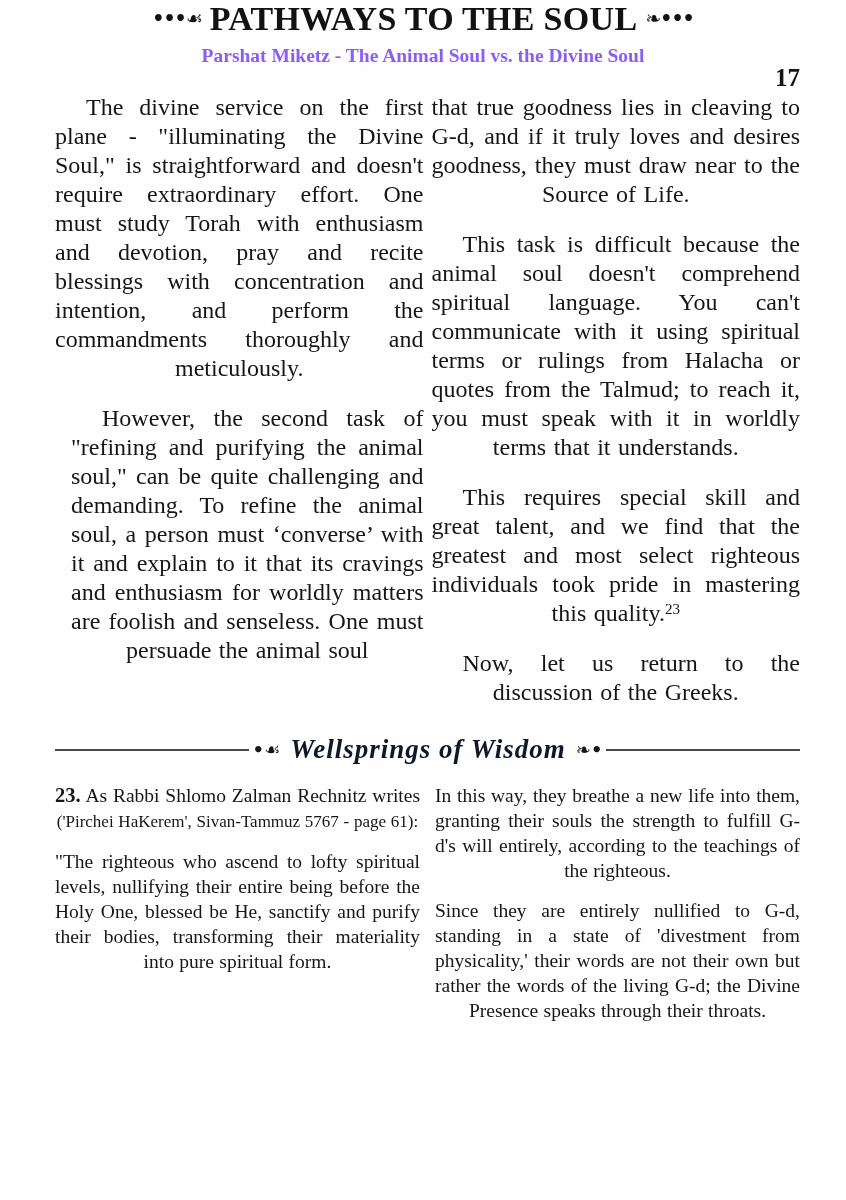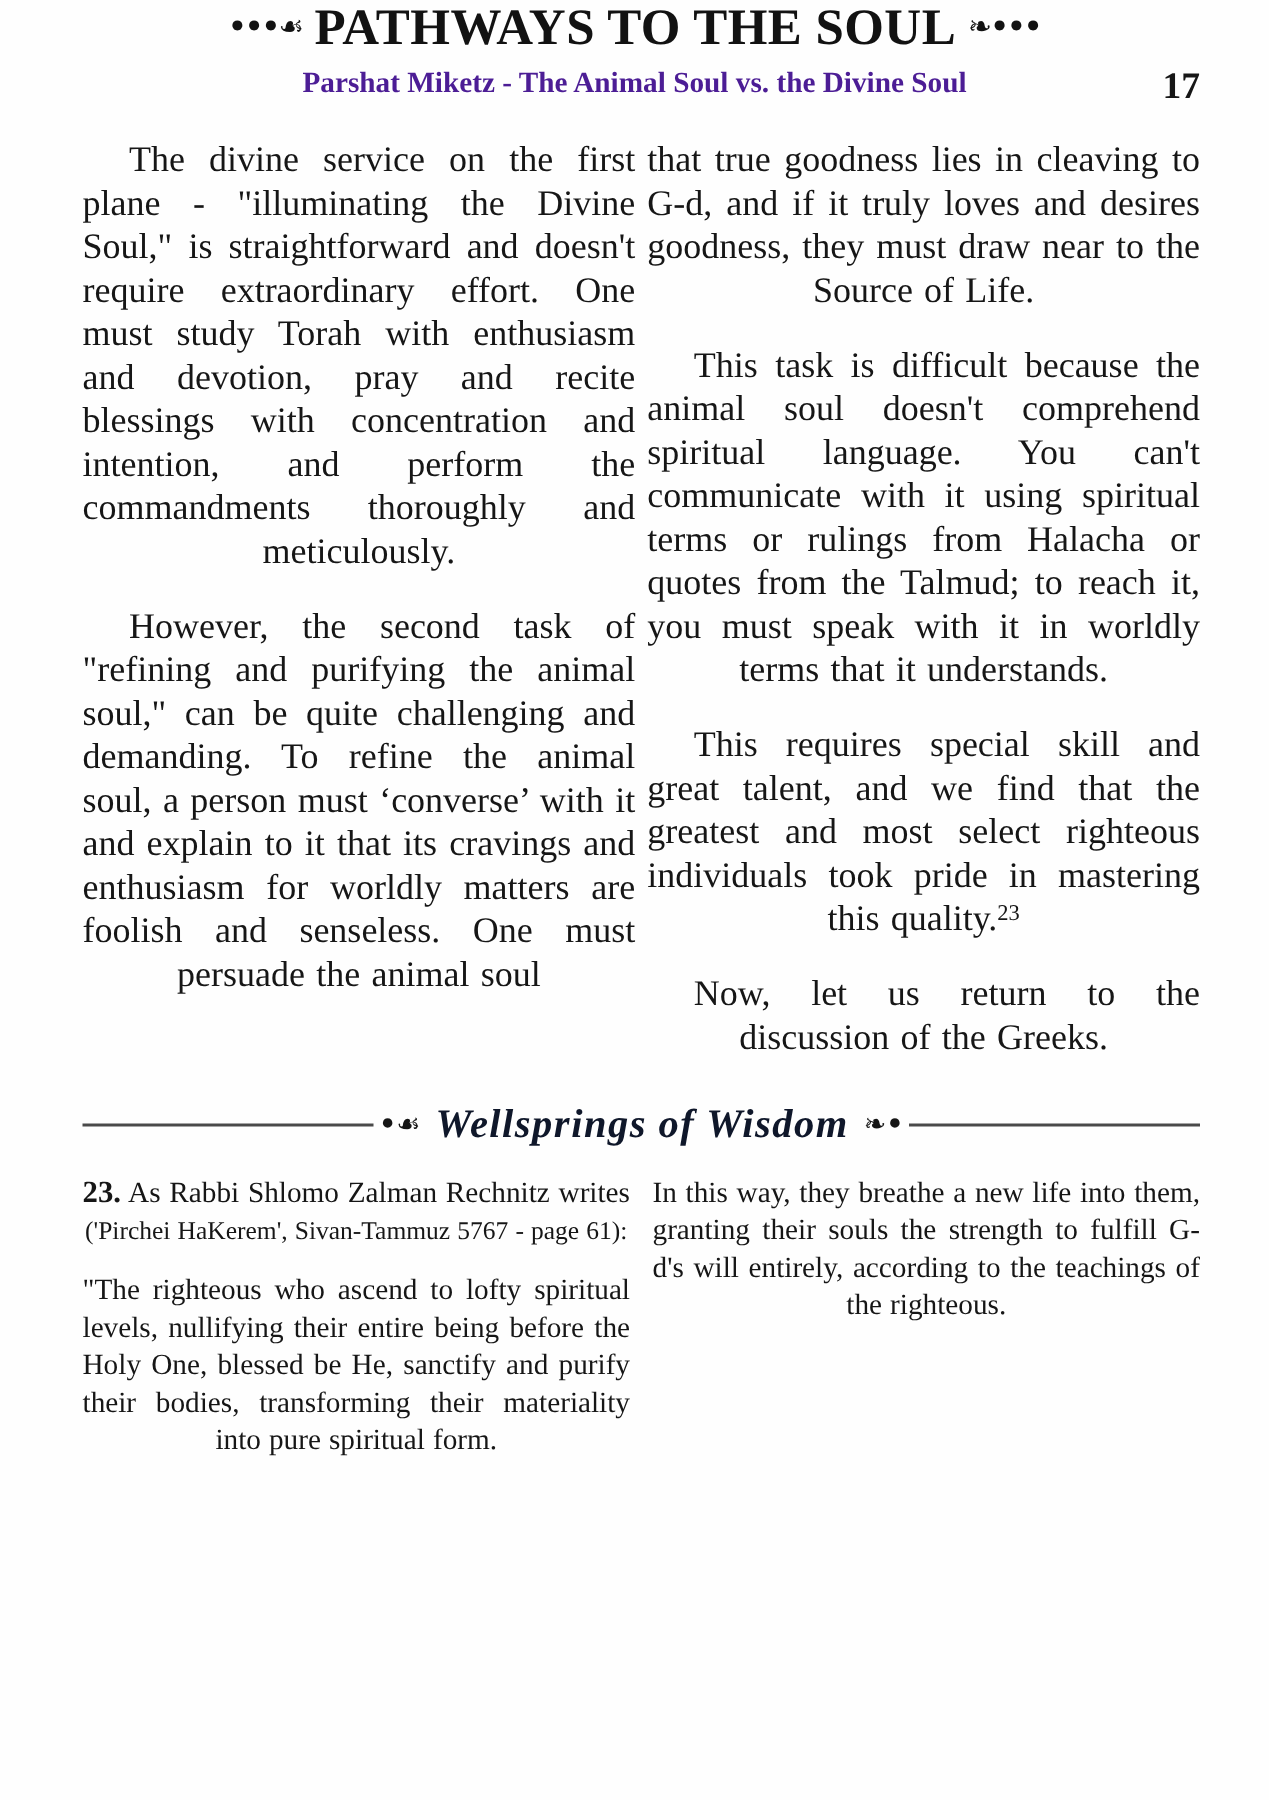--- a/index.html
+++ b/index.html
@@ -15,34 +15,34 @@
   .title-row {
     font-weight:bold; font-size:34px; letter-spacing:0.3px;
     white-space:nowrap; color:#121212;
   }
   .orn {
     font-family:"DejaVu Sans",sans-serif;
     font-size:19px; vertical-align:5px; letter-spacing:-1px; color:#121212;
   }
   .orn-left { margin-right:8px; }
   .orn-right { margin-left:8px; }
-  .page-num { position:absolute; right:46px; top:44px; font-size:25px; font-weight:bold; }
-  .subtitle { font-size:19.5px; font-weight:bold; margin-top:7px; color:#4c1d95; }
+  .page-num { position:absolute; right:46px; top:64px; font-size:25px; font-weight:bold; }
+  .subtitle { font-size:19.5px; font-weight:bold; margin-top:7px; color:#8b5cf6; }
 
   
   .columns {
     display:grid; grid-template-columns:1fr 1fr; column-gap:8px;
     padding:26px 46px 0 55px;
   }
   .body-col p {
     font-size:24px; line-height:29px; margin-bottom:21px;
     text-align:justify; text-align-last:center; word-spacing:1.5px;
   }
   .indent { text-indent:31px; }
-  .cont { text-align-last:justify; }
+  .cont { text-align-last:justify;margin-left:16px; }
   .lastleft { text-align-last:left; }
   .body-col sup { font-size:15px; line-height:0; vertical-align:7px; }
 
   
   .divider {
     display:flex; align-items:center;
     margin:6px 46px 10px 55px;
   }
   .divider .line { flex:1; height:2px; background:#4a4a4a; }
   .divider .d-orn {
@@ -99,16 +99,17 @@
     <div class="line"></div>
   </div>
 
   <div class="footnotes">
     <div class="foot-col">
       <p><span class="fn-marker">23.</span> <span>As Rabbi Shlomo Zalman Rechnitz writes</span> <span class="cite">('Pirchei HaKerem', Sivan-Tammuz 5767 - page 61):</span></p>
       <p>"The righteous who ascend to lofty spiritual levels, nullifying their entire being before the Holy One, blessed be He, sanctify and purify their bodies, transforming their materiality into pure spiritual form.</p>
     </div>
     <div class="foot-col">
       <p>In this way, they breathe a new life into them, granting their souls the strength to fulfill G-d's will entirely, according to the teachings of the righteous.</p>
+      <p>Since they are entirely nullified to G-d, standing in a state of 'divestment from physicality,' their words are not their own but rather the words of the living G-d; the Divine Presence speaks through their throats.</p>
     </div>
   </div>
 
 </div>
 
 </body></html>

